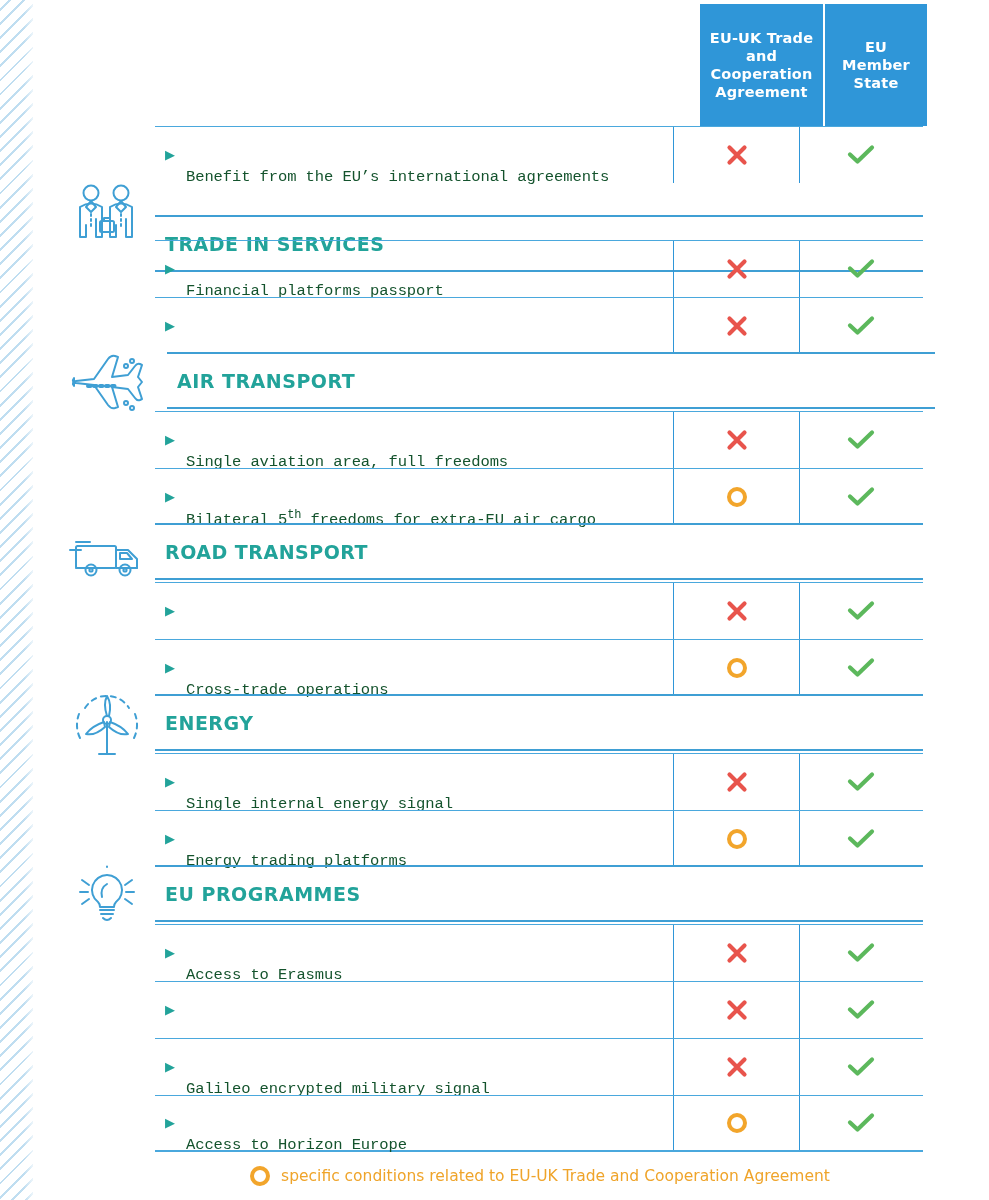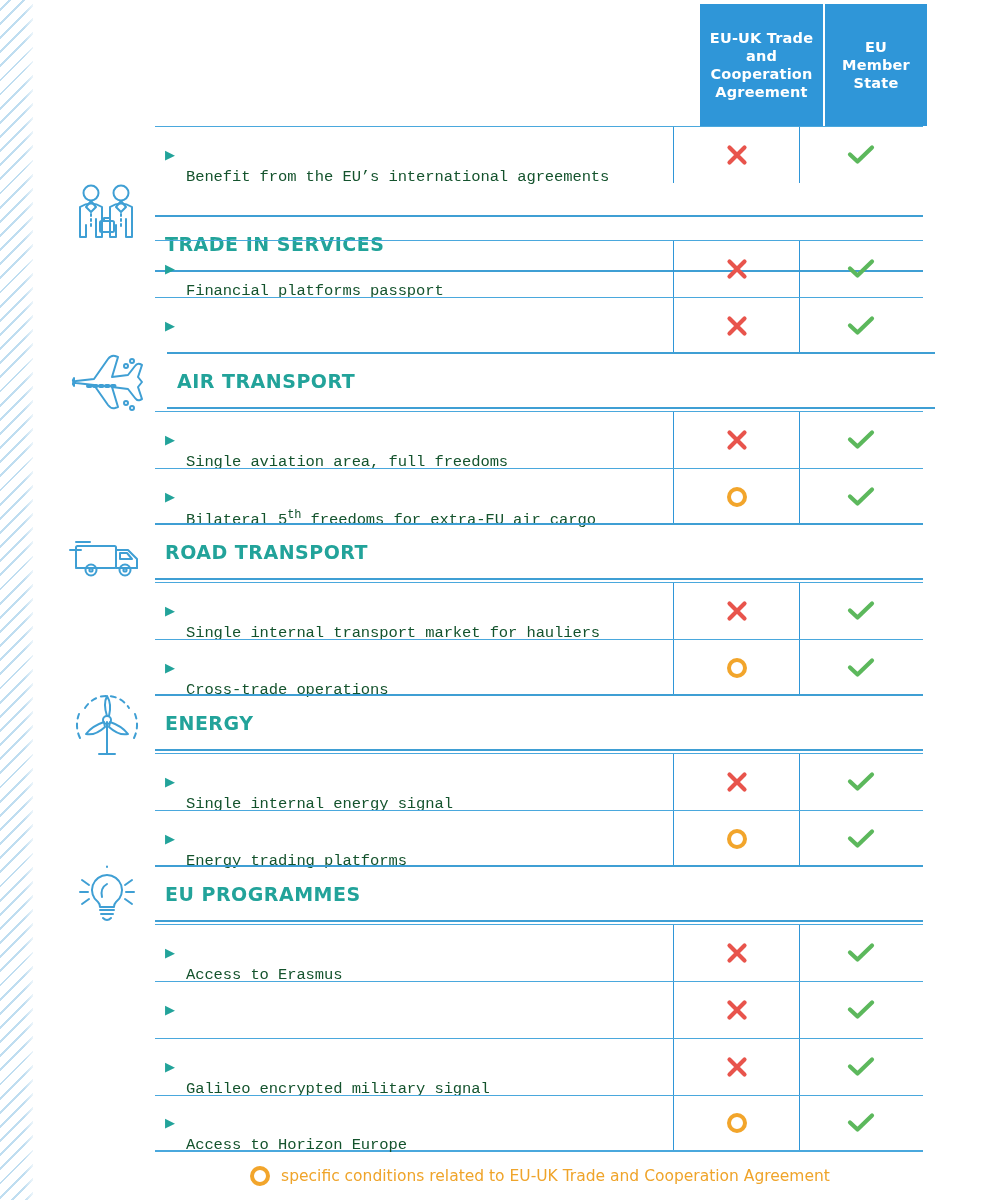--- a/index.html
+++ b/index.html
@@ -325,21 +325,20 @@
             </svg>
           </span>
         </div>
       </div>
       <div class="row section" style="position: absolute; left: 0px; top: 525px;">
         <div class="sec-title">ROAD TRANSPORT</div>
       </div>
       <div class="row data" style="position: absolute; left: 0px; top: 582px;">
         <div class="label">
           <span class="bullet">▶</span>
-          <span class="label-text">Single internal transport market for hauliers</span>
         </div>
         <div class="cell a">
           <span class="mark">
             <svg width="26" height="26" viewBox="0 0 26 26">
               <path d="M5.5 5.5 L20.5 20.5 M20.5 5.5 L5.5 20.5" stroke="#e8544c" stroke-width="4.2" stroke-linecap="round"></path>
             </svg>
           </span>
         </div>
         <div class="cell b">
           <span class="mark">

